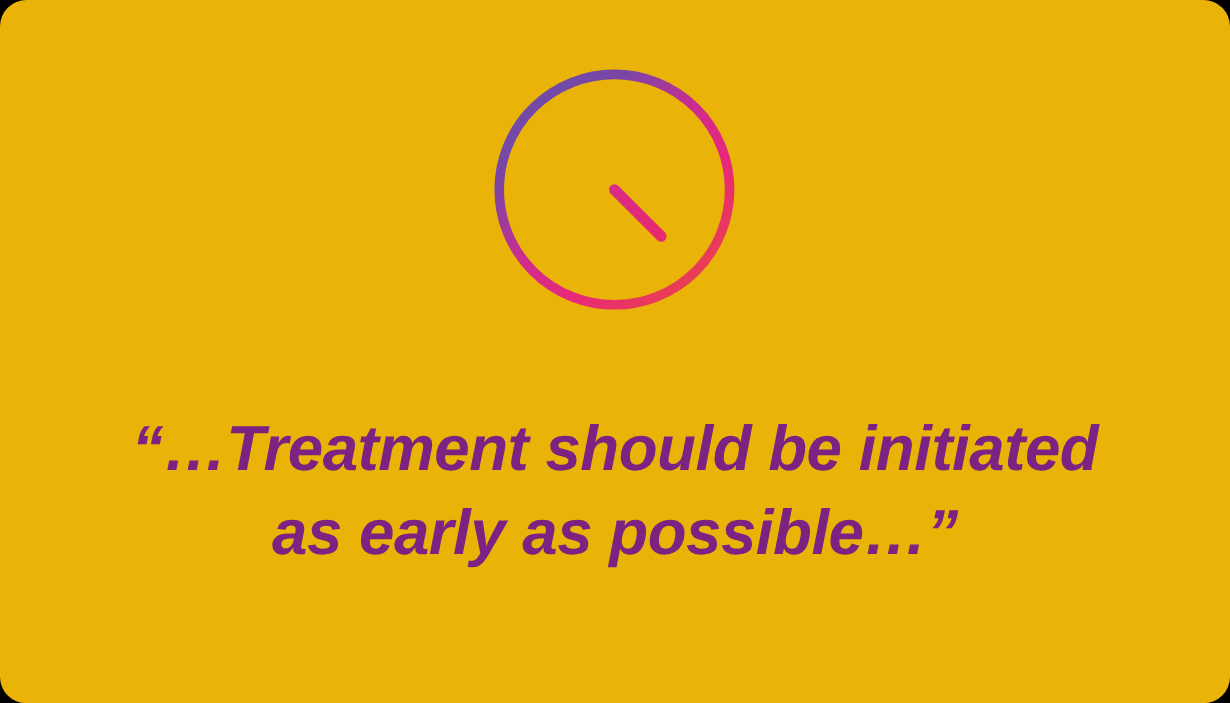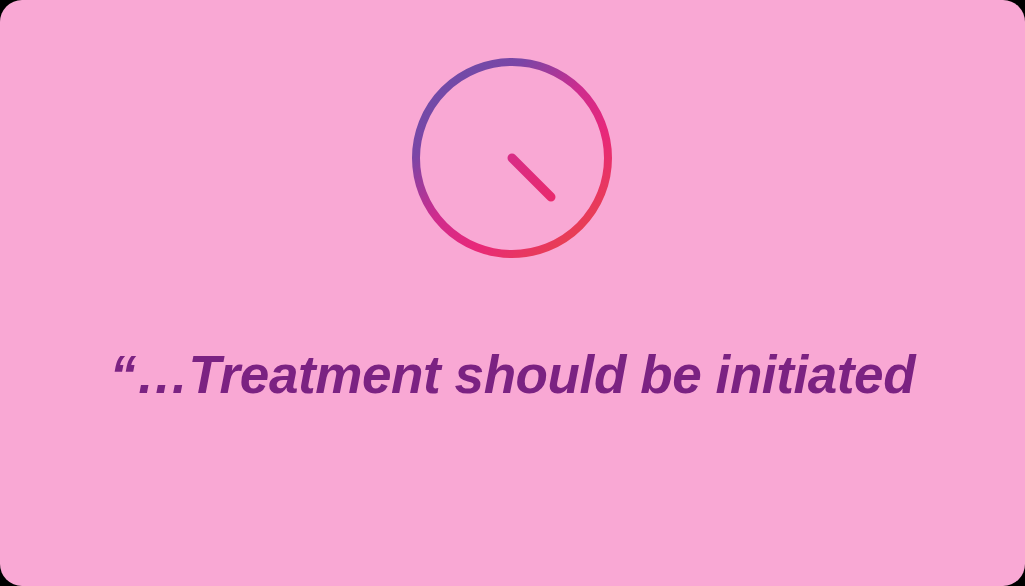--- a/index.html
+++ b/index.html
@@ -12,21 +12,21 @@
     height: 586px;
     overflow: hidden;
     font-family: "Liberation Sans", sans-serif;
   }
   .card {
     position: absolute;
     left: 0;
     top: 0;
     width: 1025px;
     height: 586px;
-    background: #f9a8d4;
+    background: #eab308;
     border-radius: 22px;
     box-sizing: border-box;
     overflow: hidden;
   }
   .clock-wrap {
     position: absolute;
     left: 406px;
     top: 52px;
     width: 212px;
     height: 212px;
@@ -100,15 +100,16 @@
       <line x1="33" y1="106" x2="58" y2="106" stroke="url(#tickLeftGrad)" stroke-width="9" stroke-linecap="round"></line>
 
       <line x1="154" y1="106" x2="179" y2="106" stroke="url(#tickRightGrad)" stroke-width="9" stroke-linecap="round"></line>
 
       <line x1="106" y1="154" x2="106" y2="179" stroke="url(#tickBottomGrad)" stroke-width="9" stroke-linecap="round"></line>
     </svg>
   </div>
 
   <div class="quote-block">
     <div class="quote-line">“…Treatment should be initiated</div>
+    <div class="quote-line">as early as possible…”</div>
   </div>
 
 </div>
 
 </body></html>

